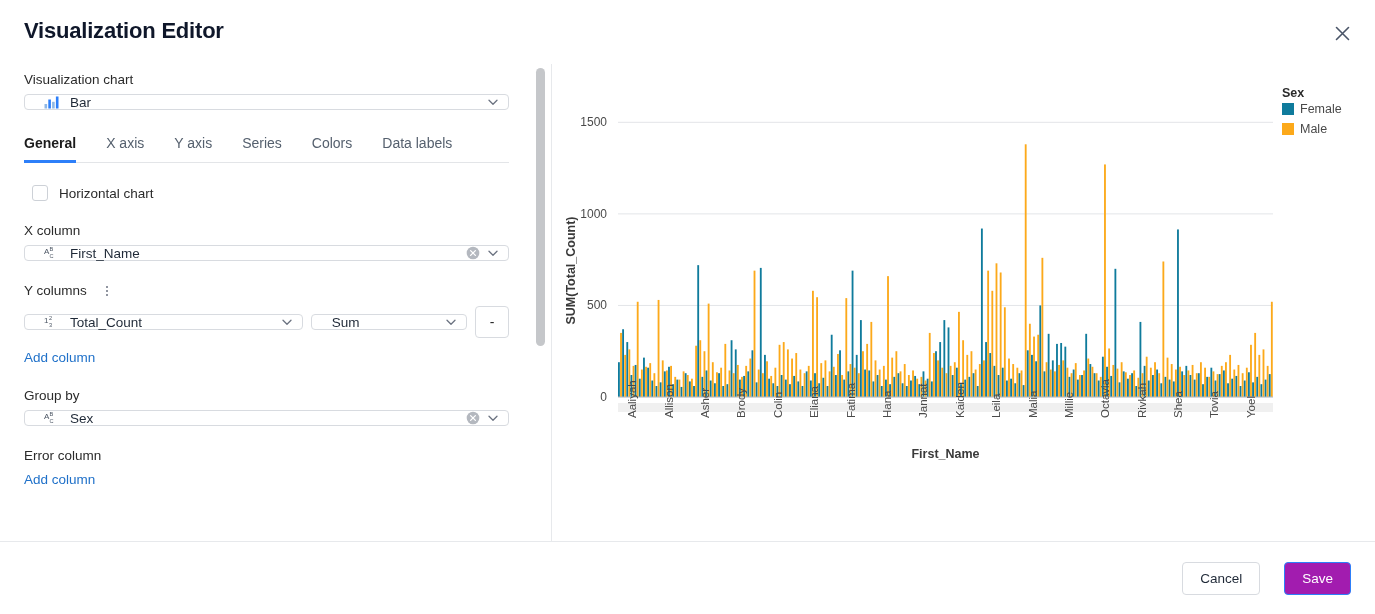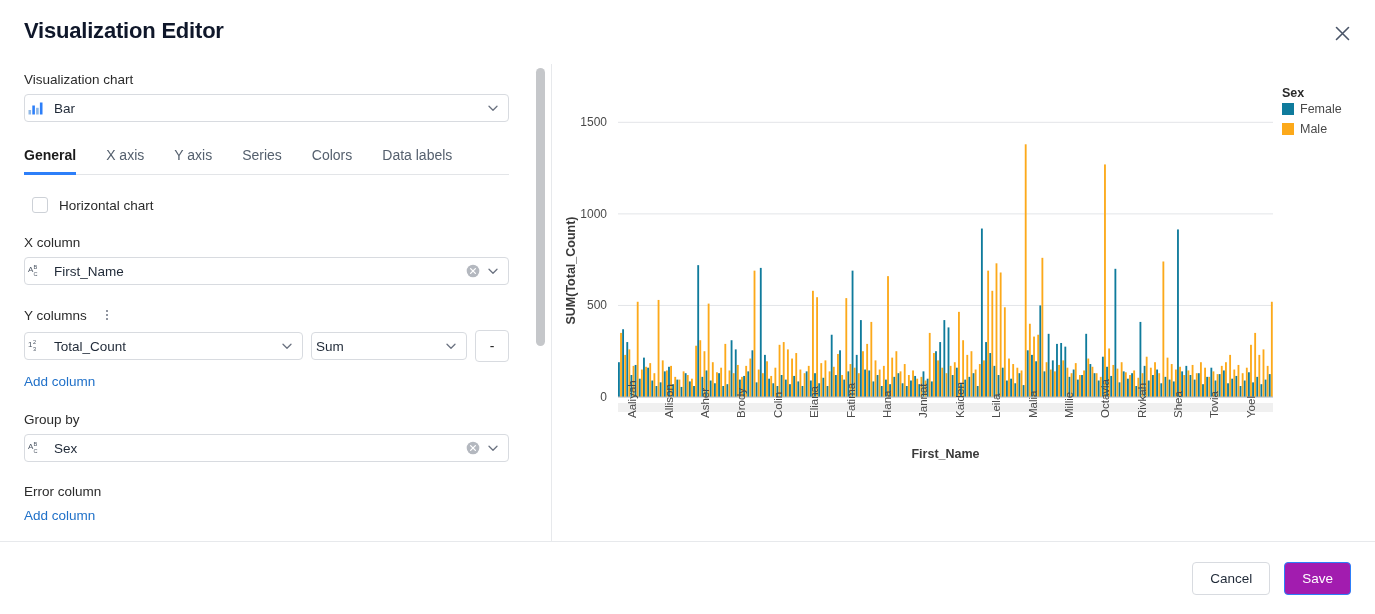--- a/index.html
+++ b/index.html
@@ -52,21 +52,20 @@
   }
 
   .field-label {
     font-size: 13.5px;
     color: #2b2b2b;
     margin-bottom: 7px;
     display: block;
   }
   .field-label-row {
     display: flex;
-    align-items: center;
     gap: 14px;
     margin-bottom: 7px;
   }
   .field-label-row .field-label { margin-bottom: 0; }
 
   .kebab-icon {
     display: inline-flex;
     flex-direction: column;
     gap: 2px;
     padding: 3px 5px;
@@ -75,27 +74,27 @@
   }
   .kebab-icon span {
     width: 2px; height: 2px;
     background: #6b7280;
     border-radius: 50%;
     display: block;
   }
 
   .select-box {
     position: relative;
-    height: 28px;
+    height: 16px;
     border: 1px solid #d8dbe0;
     border-radius: 4px;
     background: #fff;
     display: flex;
     align-items: center;
-    padding: 0 8px 0 2px;
+    padding: 0 8px 0 18px;
     font-size: 13.5px;
     color: #1f2937;
     cursor: pointer;
   }
   .select-text { flex: 1; white-space: nowrap; overflow: hidden; }
 
   .type-icon {
     width: 18px;
     margin-right: 9px;
     flex-shrink: 0;
@@ -218,21 +217,21 @@
 
   
   .footer {
     position: absolute;
     left: 0; right: 0; bottom: 0;
     height: 73px;
     border-top: 1px solid #e7e9ec;
     display: flex;
     align-items: center;
     justify-content: flex-end;
-    gap: 14px;
+    gap: 24px;
     padding-right: 24px;
     background: #fff;
   }
   .btn {
     height: 33px;
     border-radius: 4px;
     font-size: 13.5px;
     padding: 0 17px;
     cursor: pointer;
     display: inline-flex;

